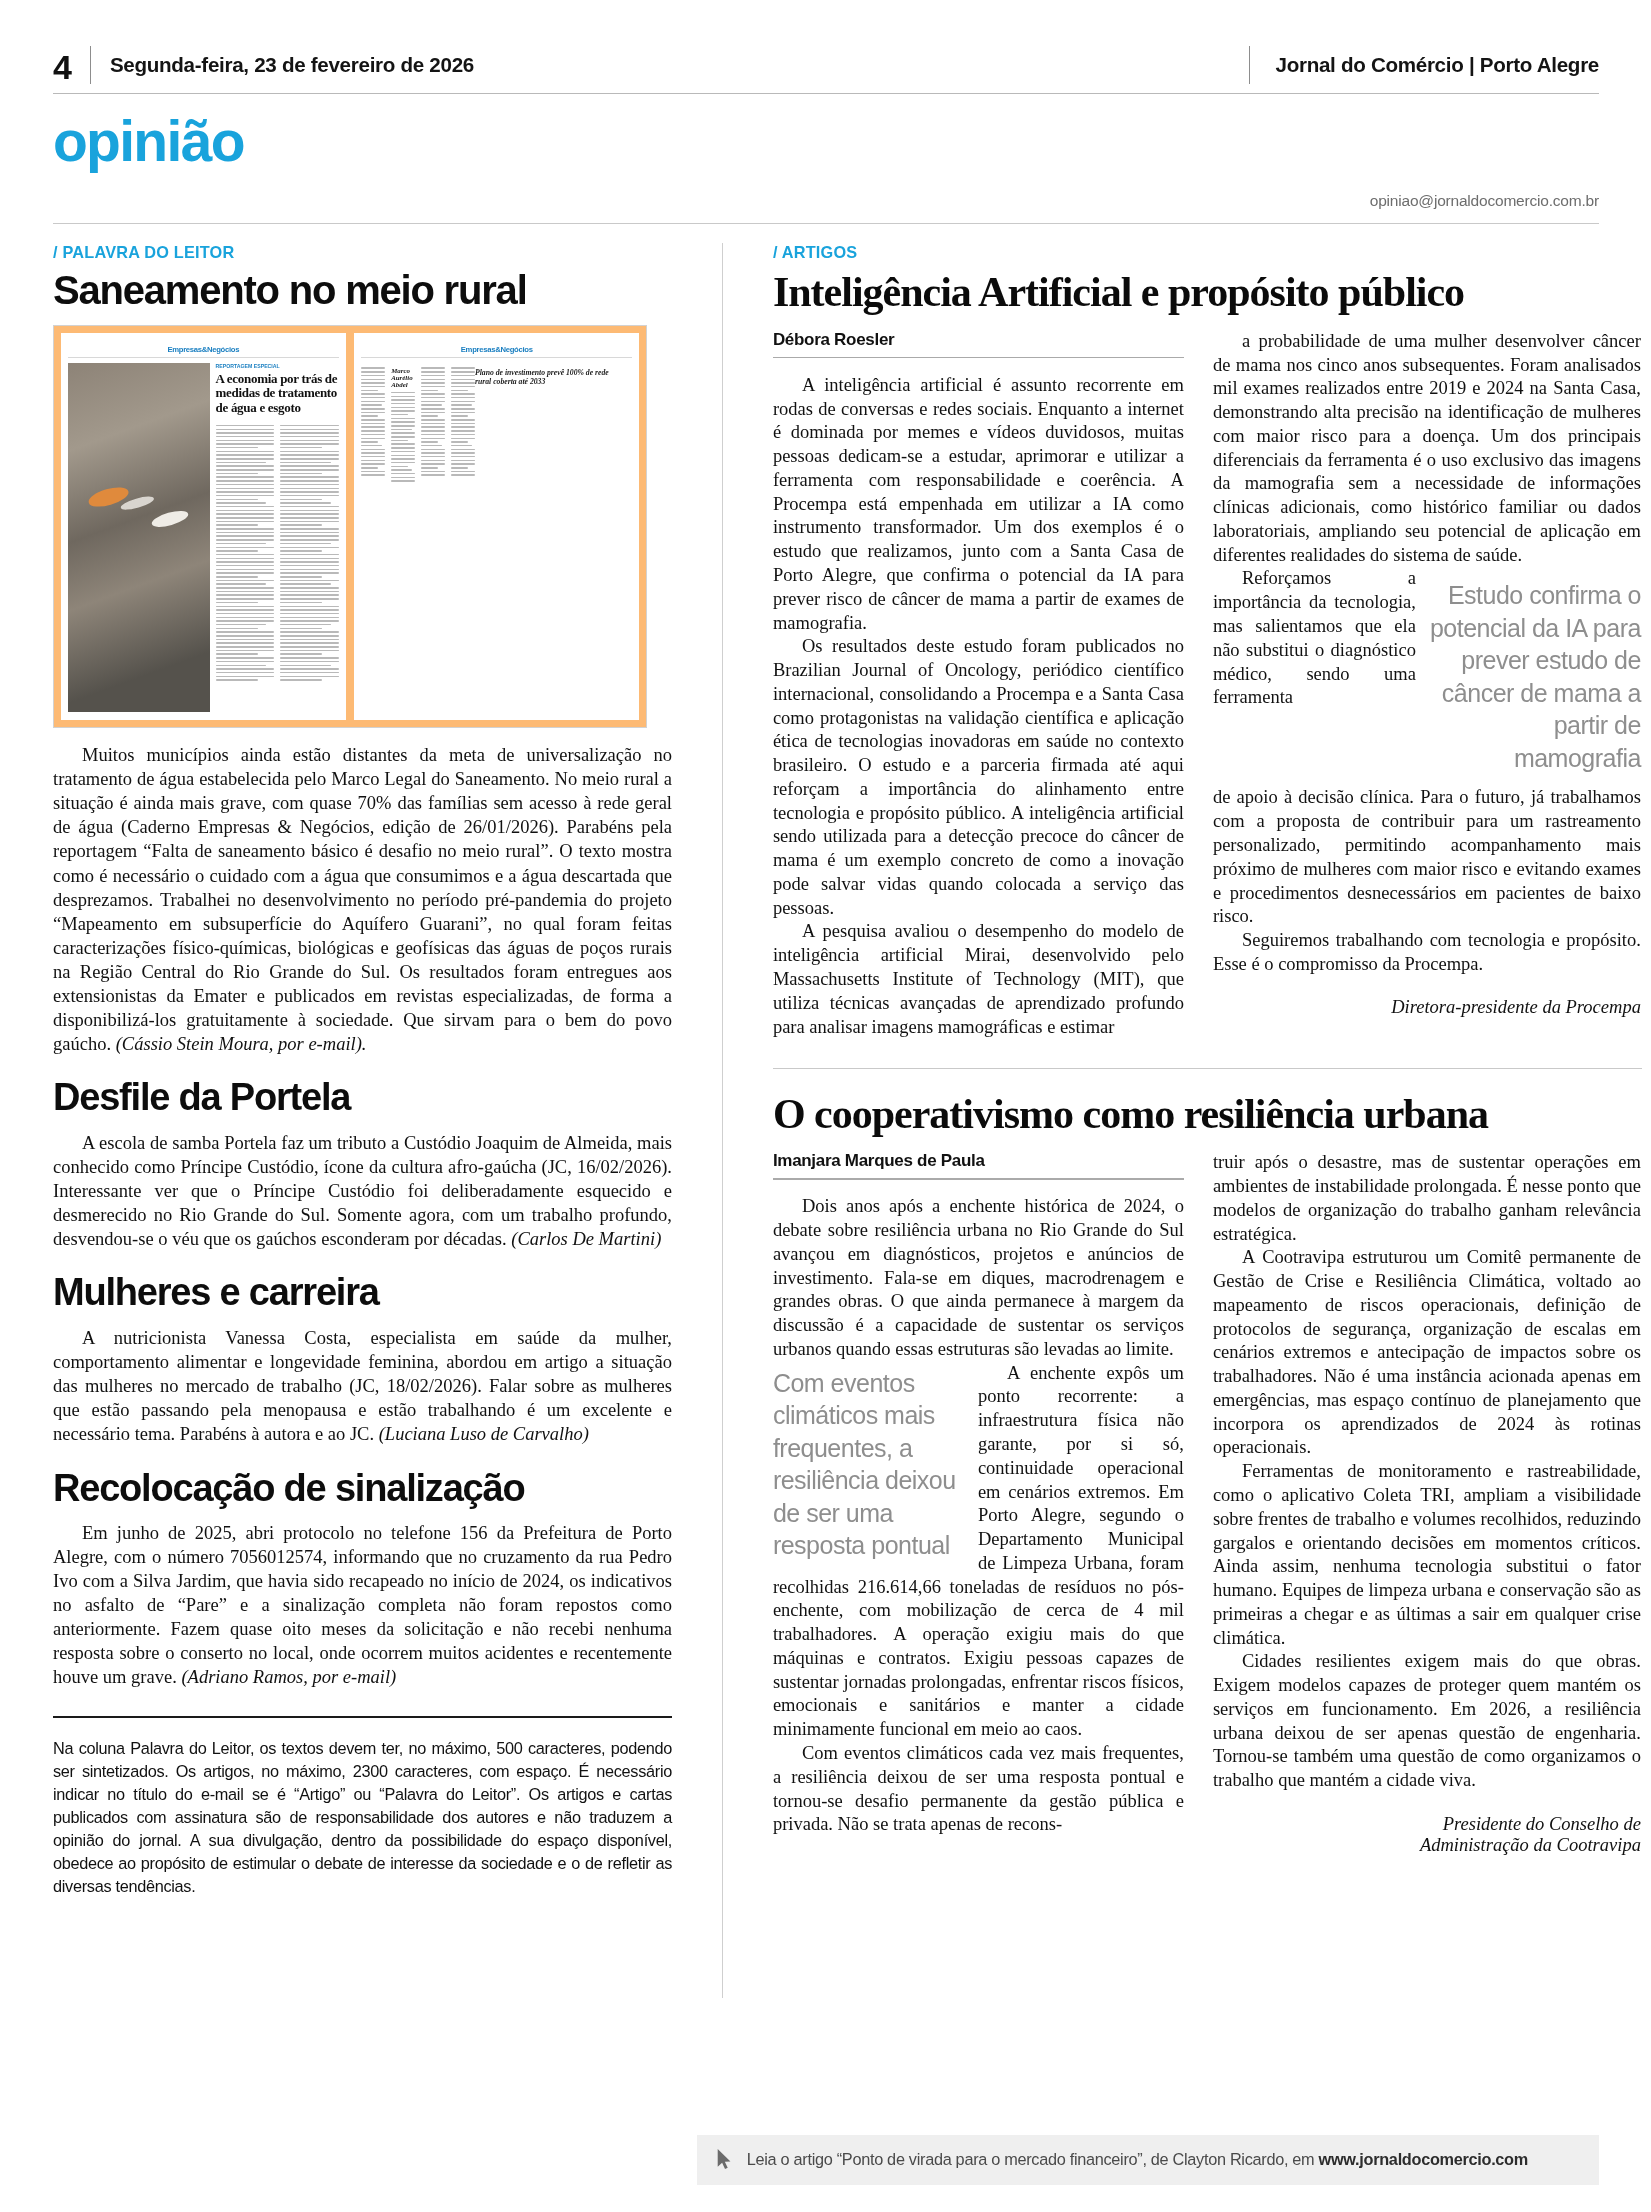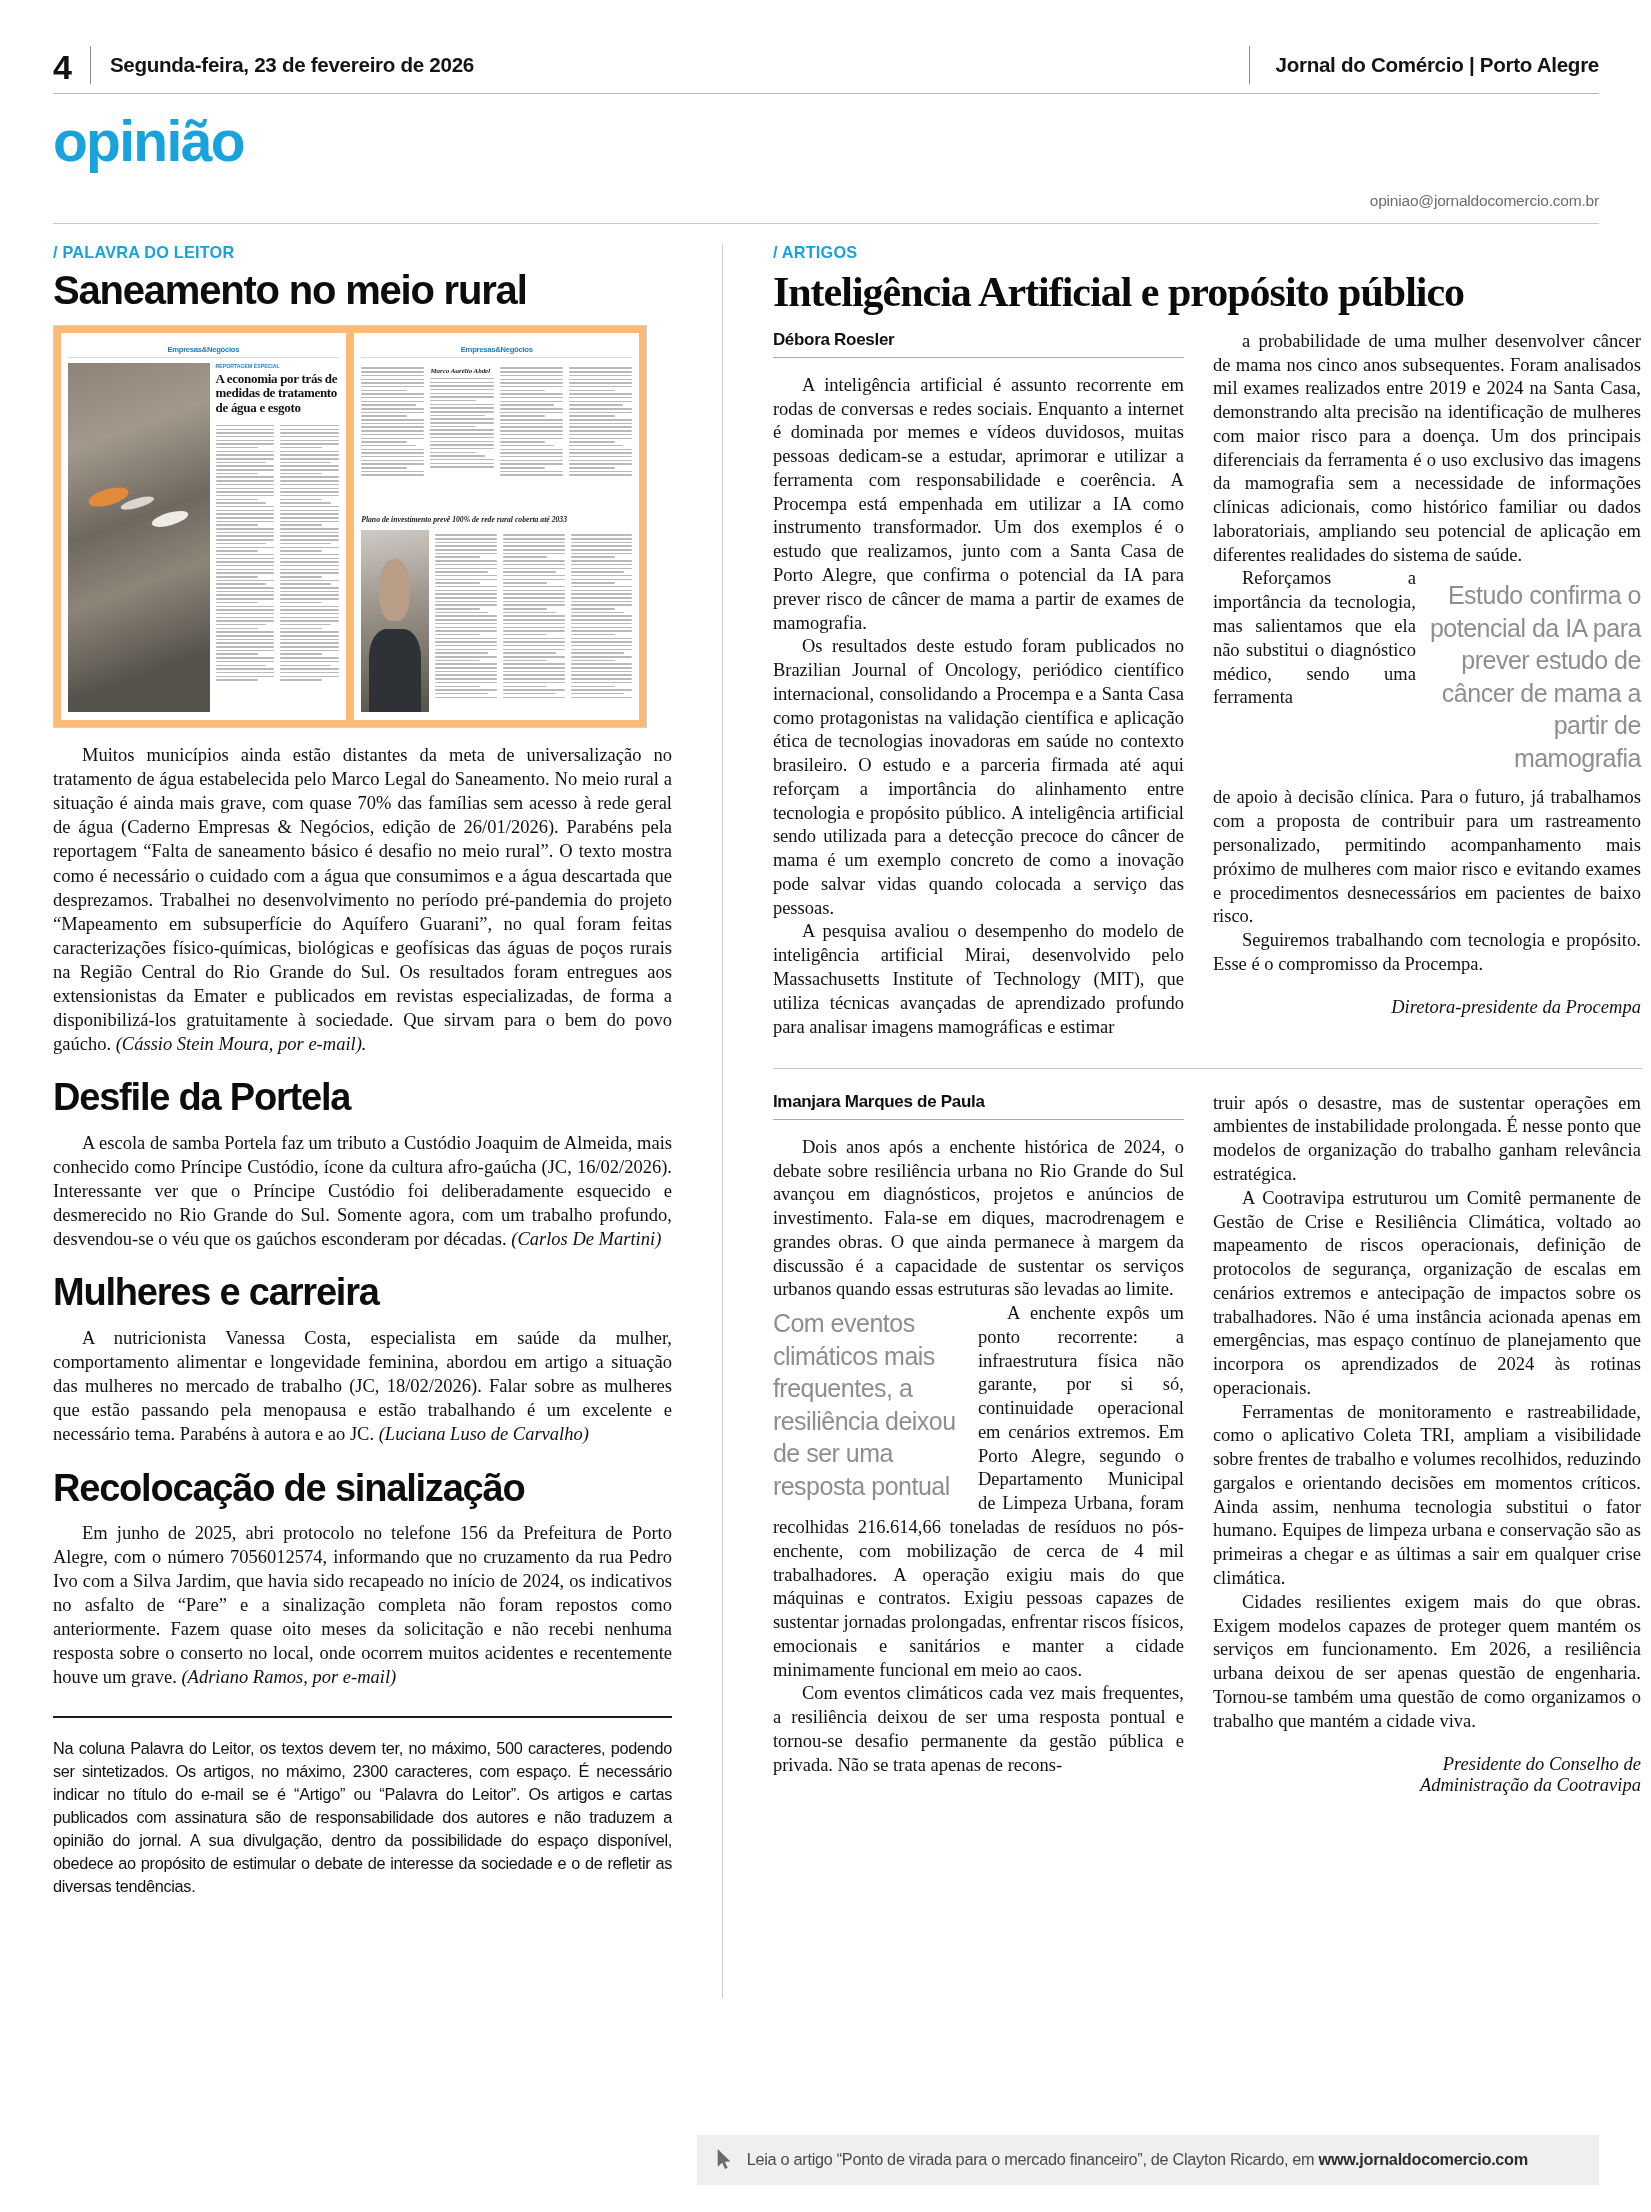--- a/index.html
+++ b/index.html
@@ -468,21 +468,21 @@
                       <i></i>
                   </div>
                 </div>
               </div>
             </div>
           </div>
 
           <div class="clip-page">
             <div class="clip-brand">Empresas&amp;Negócios</div>
             <div class="clip-thinrule"></div>
-            <div style="display:flex;flex-direction:column;height:calc(100% - 19px)">
+            <div style="display:flex;flex-direction:row;height:calc(100% - 19px)">
               <div class="clip-cols" style="flex:0 0 42%">
                 <div class="clip-lines">
                   <i></i>
                     <i></i>
                     <i></i>
                     <i></i>
                     <i></i>
                     <i></i>
                     <i></i>
                     <i></i>
@@ -801,20 +801,21 @@
             <p style="text-indent:0">de apoio à decisão clínica. Para o futuro, já trabalhamos com a proposta de contribuir para um rastreamento personalizado, permitindo acompanhamento mais próximo de mulheres com maior risco e evitando exames e procedimentos desnecessários em pacientes de baixo risco.</p>
             <p>Seguiremos trabalhando com tecnologia e propósito. Esse é o compromisso da Procempa.</p>
             <div class="sig-line">Diretora-presidente da Procempa</div>
           </div>
         </div>
       </div>
 
       <div class="article-divider"></div>
 
       <div class="article">
+        <h2 class="article-title">O cooperativismo como resiliência urbana</h2>
 
         <div class="a2-wrap">
           <div class="a2-left">
             <div class="byline">Imanjara Marques de Paula</div>
             <div class="byline-rule"></div>
             <p>Dois anos após a enchente histórica de 2024, o debate sobre resiliência urbana no Rio Grande do Sul avançou em diagnósticos, projetos e anúncios de investimento. Fala-se em diques, macrodrenagem e grandes obras. O que ainda permanece à margem da discussão é a capacidade de sustentar os serviços urbanos quando essas estruturas são levadas ao limite.</p>
             <div class="pullquote left float-quote">Com eventos climáticos mais frequentes, a resiliência deixou de ser uma resposta pontual</div>
             <p>A enchente expôs um ponto recorrente: a infraestrutura física não garante, por si só, continuidade operacional em cenários extremos. Em Porto Alegre, segundo o Departamento Municipal de Limpeza Urbana, foram recolhidas 216.614,66 toneladas de resíduos no pós-enchente, com mobilização de cerca de 4 mil trabalhadores. A operação exigiu mais do que máquinas e contratos. Exigiu pessoas capazes de sustentar jornadas prolongadas, enfrentar riscos físicos, emocionais e sanitários e manter a cidade minimamente funcional em meio ao caos.</p>
             <p>Com eventos climáticos cada vez mais frequentes, a resiliência deixou de ser uma resposta pontual e tornou-se desafio permanente da gestão pública e privada. Não se trata apenas de recons-</p>
           </div>

